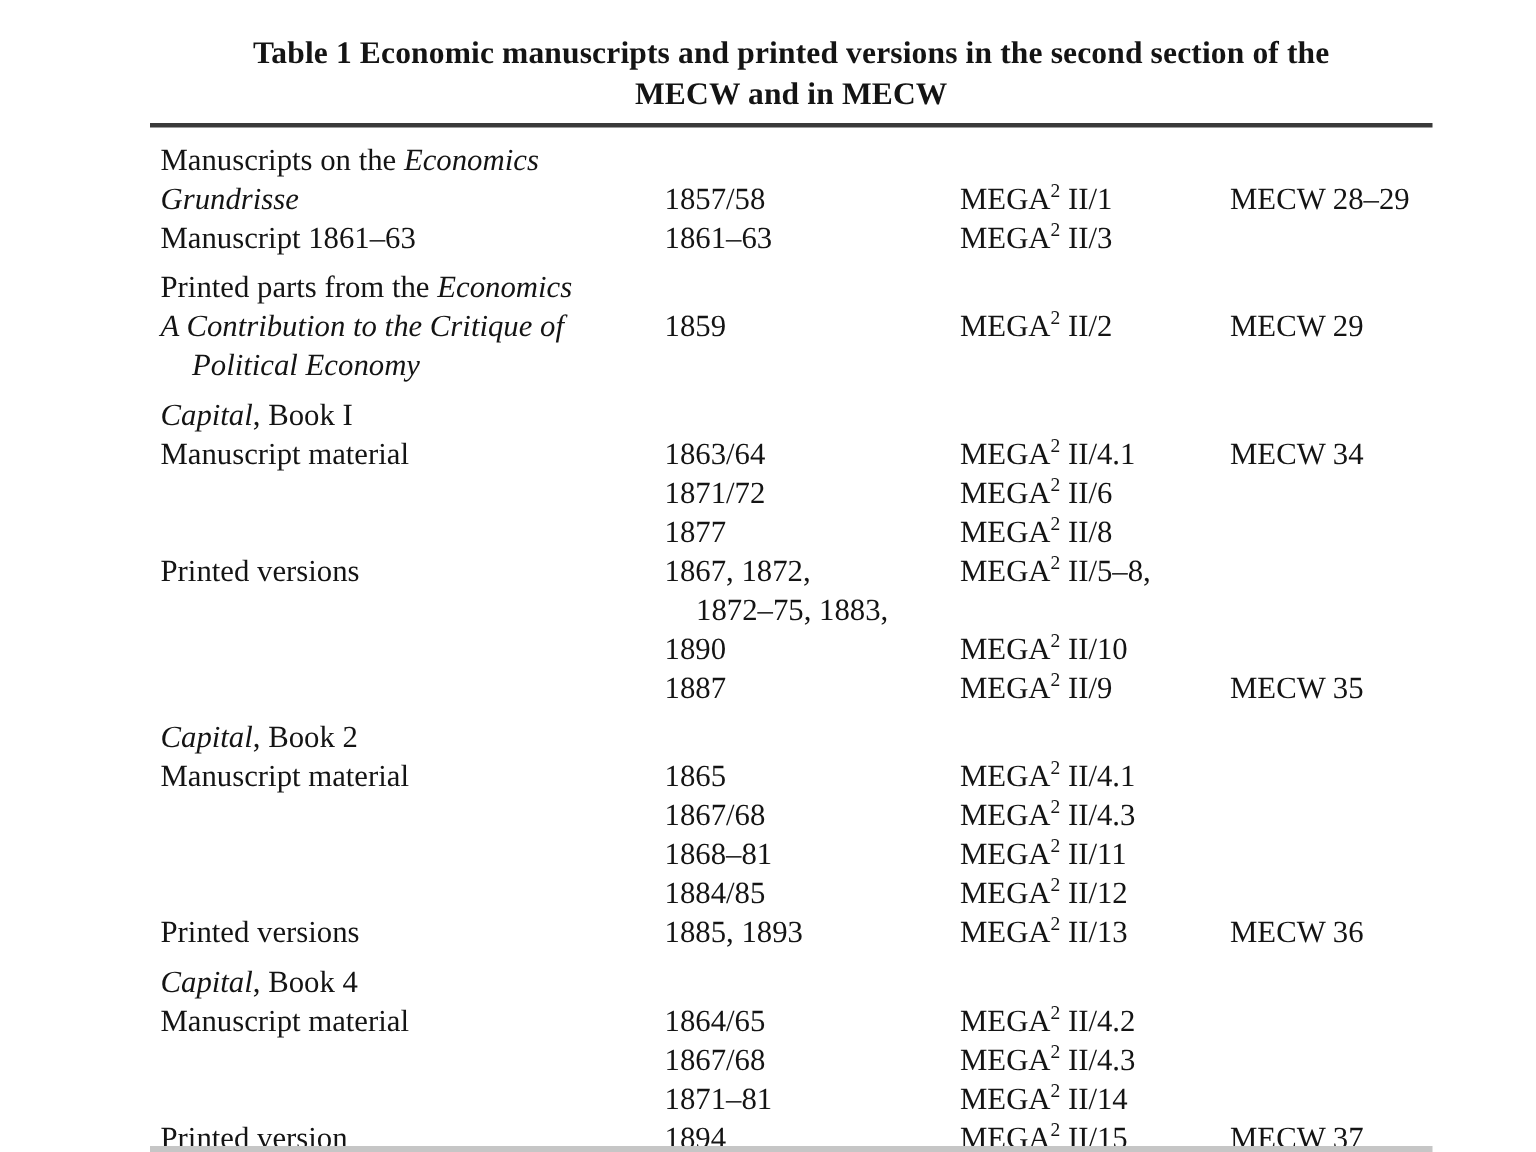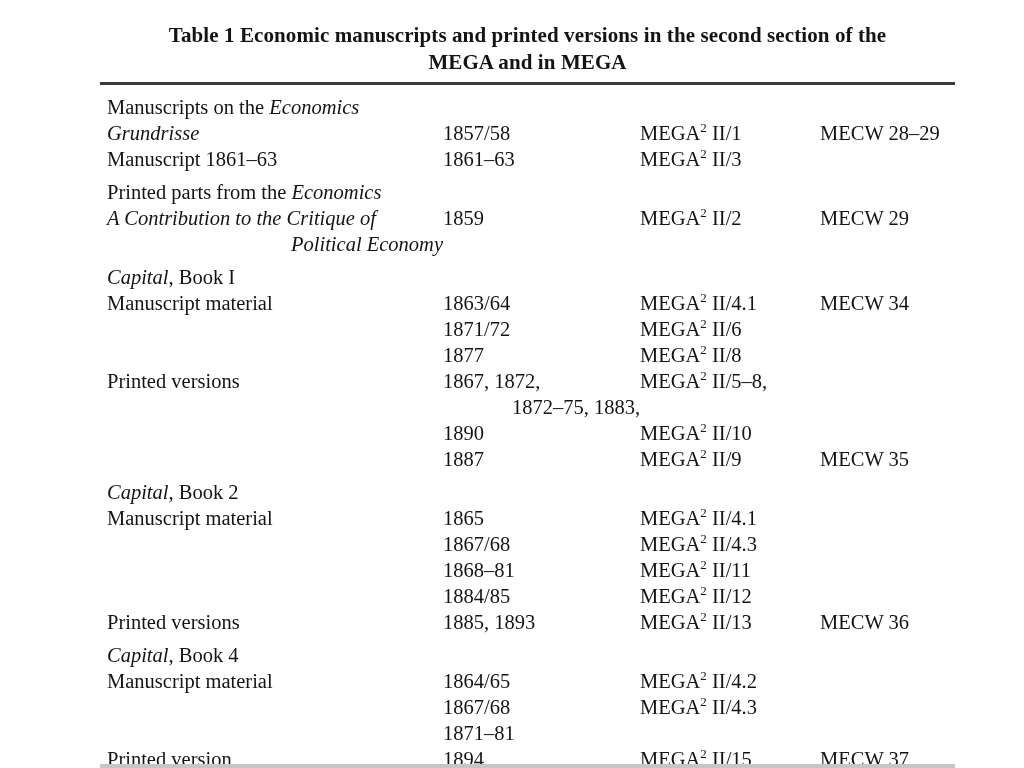--- a/index.html
+++ b/index.html
@@ -36,40 +36,40 @@
   }
   .section { margin-top: 7px; }
   .section:first-child { margin-top: 0; }
   .row {
     display: grid;
     grid-template-columns: 336px 197px 180px 1fr;
     padding-left: 7px;
   }
   .cell { white-space: nowrap; }
   .heading-cell { grid-column: 1 / -1; }
-  .indent { padding-left: 21px; text-align: right; }
+  .indent { padding-left: 21px; }
   .it { font-style: italic; }
   sup.mega-sup {
     font-size: 13px;
     line-height: 0;
   }
   .bottom-rule {
     position: absolute;
     left: 100px; bottom: 0;
     width: 855px; height: 4px;
     background: #c6c6c6;
   }
 </style>
 </head>
 <body style="background: rgb(255, 255, 255); color: rgb(20, 20, 20);">
 
 <div class="table-wrap">
   <div class="title">
     <div>Table 1 Economic manuscripts and printed versions in the second section of the</div>
-    <div>MEGA and in MEGA</div>
+    <div>MECW and in MECW</div>
   </div>
   <div class="top-rule" style="background: rgb(58, 58, 58);"></div>
   <div class="tbody">
       <div class="section">
         <div class="row">
           <div class="cell heading-cell"><span>Manuscripts on the </span><span class="it">Economics</span></div>
         </div>
         <div class="row">
           <div class="cell"><span class="it">Grundrisse</span></div>
           <div class="cell">1857/58</div>
@@ -193,20 +193,21 @@
         </div>
         <div class="row">
           <div class="cell"></div>
           <div class="cell">1867/68</div>
           <div class="cell"><span>MEGA</span><sup class="mega-sup">2</sup><span>&nbsp;II/4.3</span></div>
           <div class="cell"></div>
         </div>
         <div class="row">
           <div class="cell"></div>
           <div class="cell">1871–81</div>
+          <div class="cell"><span>MEGA</span><sup class="mega-sup">2</sup><span>&nbsp;II/14</span></div>
           <div class="cell"></div>
         </div>
         <div class="row">
           <div class="cell"><span>Printed version</span></div>
           <div class="cell">1894</div>
           <div class="cell"><span>MEGA</span><sup class="mega-sup">2</sup><span>&nbsp;II/15</span></div>
           <div class="cell">MECW 37</div>
         </div>
       </div>
     </div>

